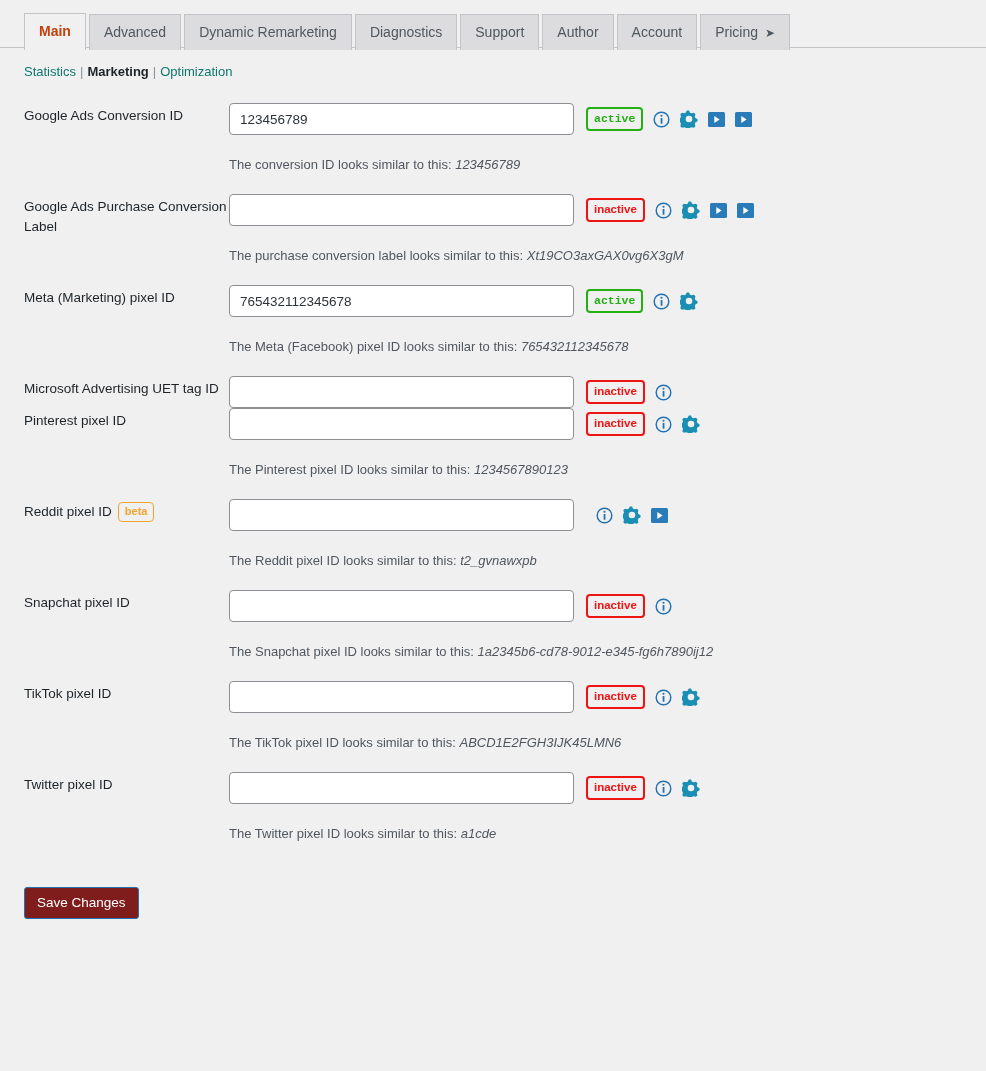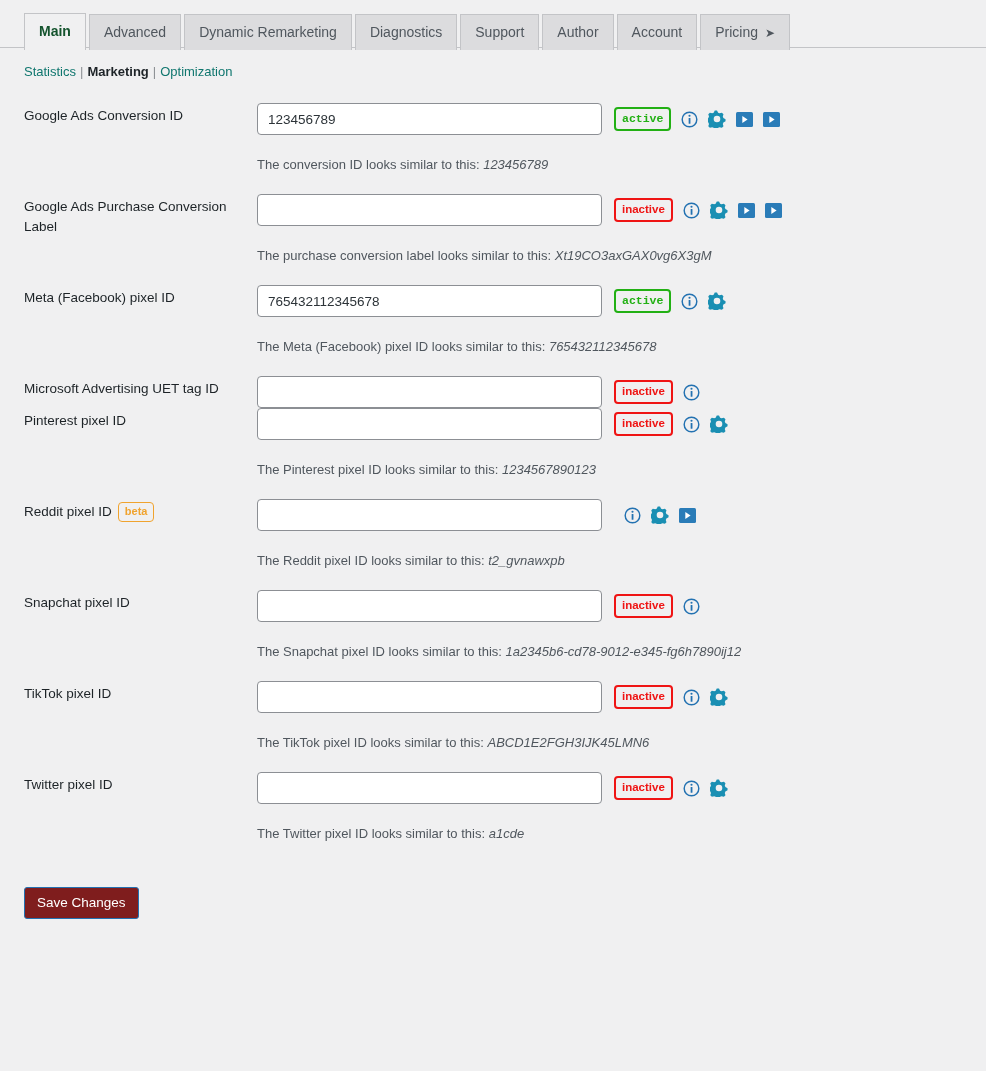--- a/index.html
+++ b/index.html
@@ -48,21 +48,21 @@
     line-height: 1;
     padding: 10px 14px 11px 14px;
     margin-right: 3px;
     position: relative;
     top: 1px;
     cursor: pointer;
     white-space: nowrap;
   }
   .tab.active {
     background: #f0f0f1;
-    color: #14532d;
+    color: #c2410c;
     font-weight: bold;
     padding-bottom: 12px;
   }
   .tab .arrow {
     margin-left: 7px;
     font-size: 12px;
     color: #50575e;
   }
 
   
@@ -81,21 +81,20 @@
 
   
   .form {
     margin-top: 24px;
     padding-left: 24px;
   }
   .row {
     display: flex;
     align-items: flex-start;
     margin-bottom: 0;
-    gap: 28px;
   }
   .label {
     width: 205px;
     flex: 0 0 205px;
     font-size: 13.5px;
     color: #1d2327;
     line-height: 1.45;
     padding-top: 3px;
   }
   .beta {
@@ -266,21 +265,21 @@
                 <rect x="0" y="0" width="17" height="15" rx="1.5" fill="#2a7cb8"></rect>
                 <path d="M6.3 4 L11.6 7.5 L6.3 11 Z" fill="#ffffff"></path>
               </svg>
             </span>
           </div>
         </div>
         <div class="hint"><span>The purchase conversion label looks similar to this:</span> <span class="ex">Xt19CO3axGAX0vg6X3gM</span></div>
       </div>
     </div>
     <div class="row">
-      <div class="label"><span>Meta (Facebook) pixel ID</span></div>
+      <div class="label"><span>Meta (Marketing) pixel ID</span></div>
       <div class="fieldcol">
         <div class="fieldline">
           <input type="text" class="txt" value="765432112345678" placeholder="" style="">
           <span class="badge active">active</span>
           <div class="icons">
             <span class="ico">
               <svg width="17" height="17" viewBox="0 0 20 20">
                 <circle cx="10" cy="10" r="8.6" fill="none" stroke="#2271b1" stroke-width="1.7"></circle>
                 <circle cx="10" cy="5.6" r="1.25" fill="#2271b1"></circle>
                 <rect x="9" y="8.3" width="2.1" height="6.6" rx="0.6" fill="#2271b1"></rect>

